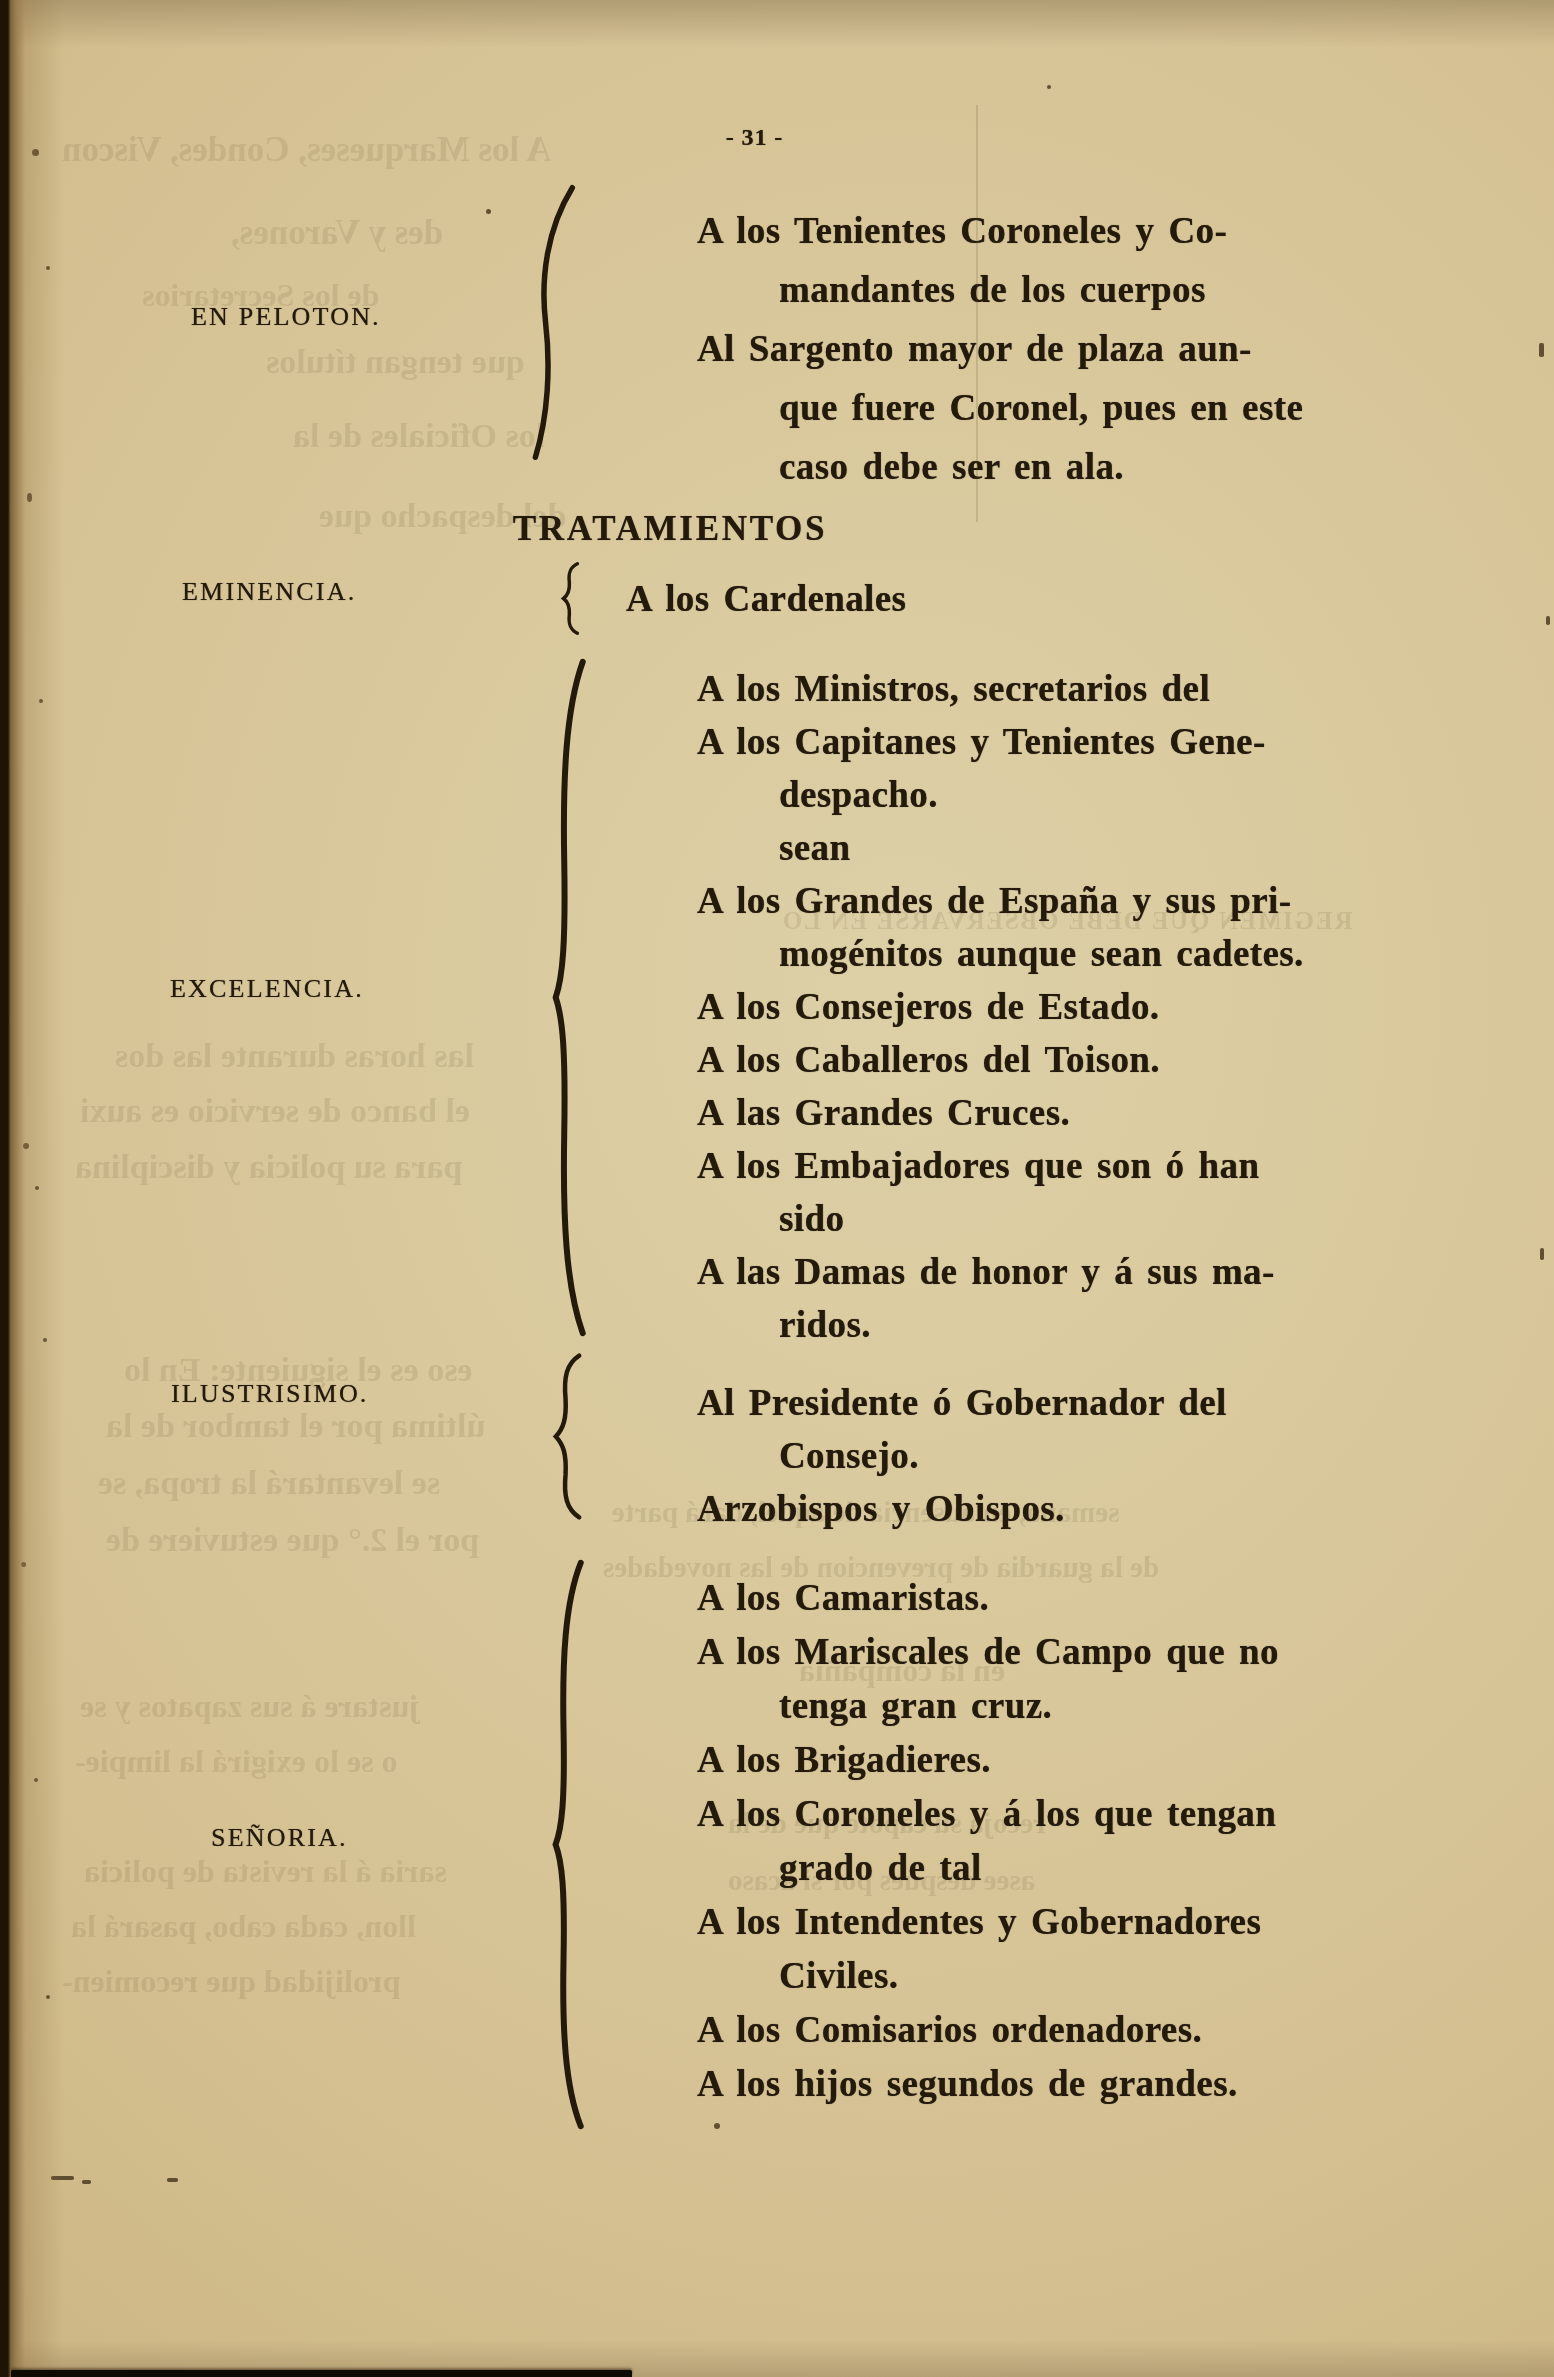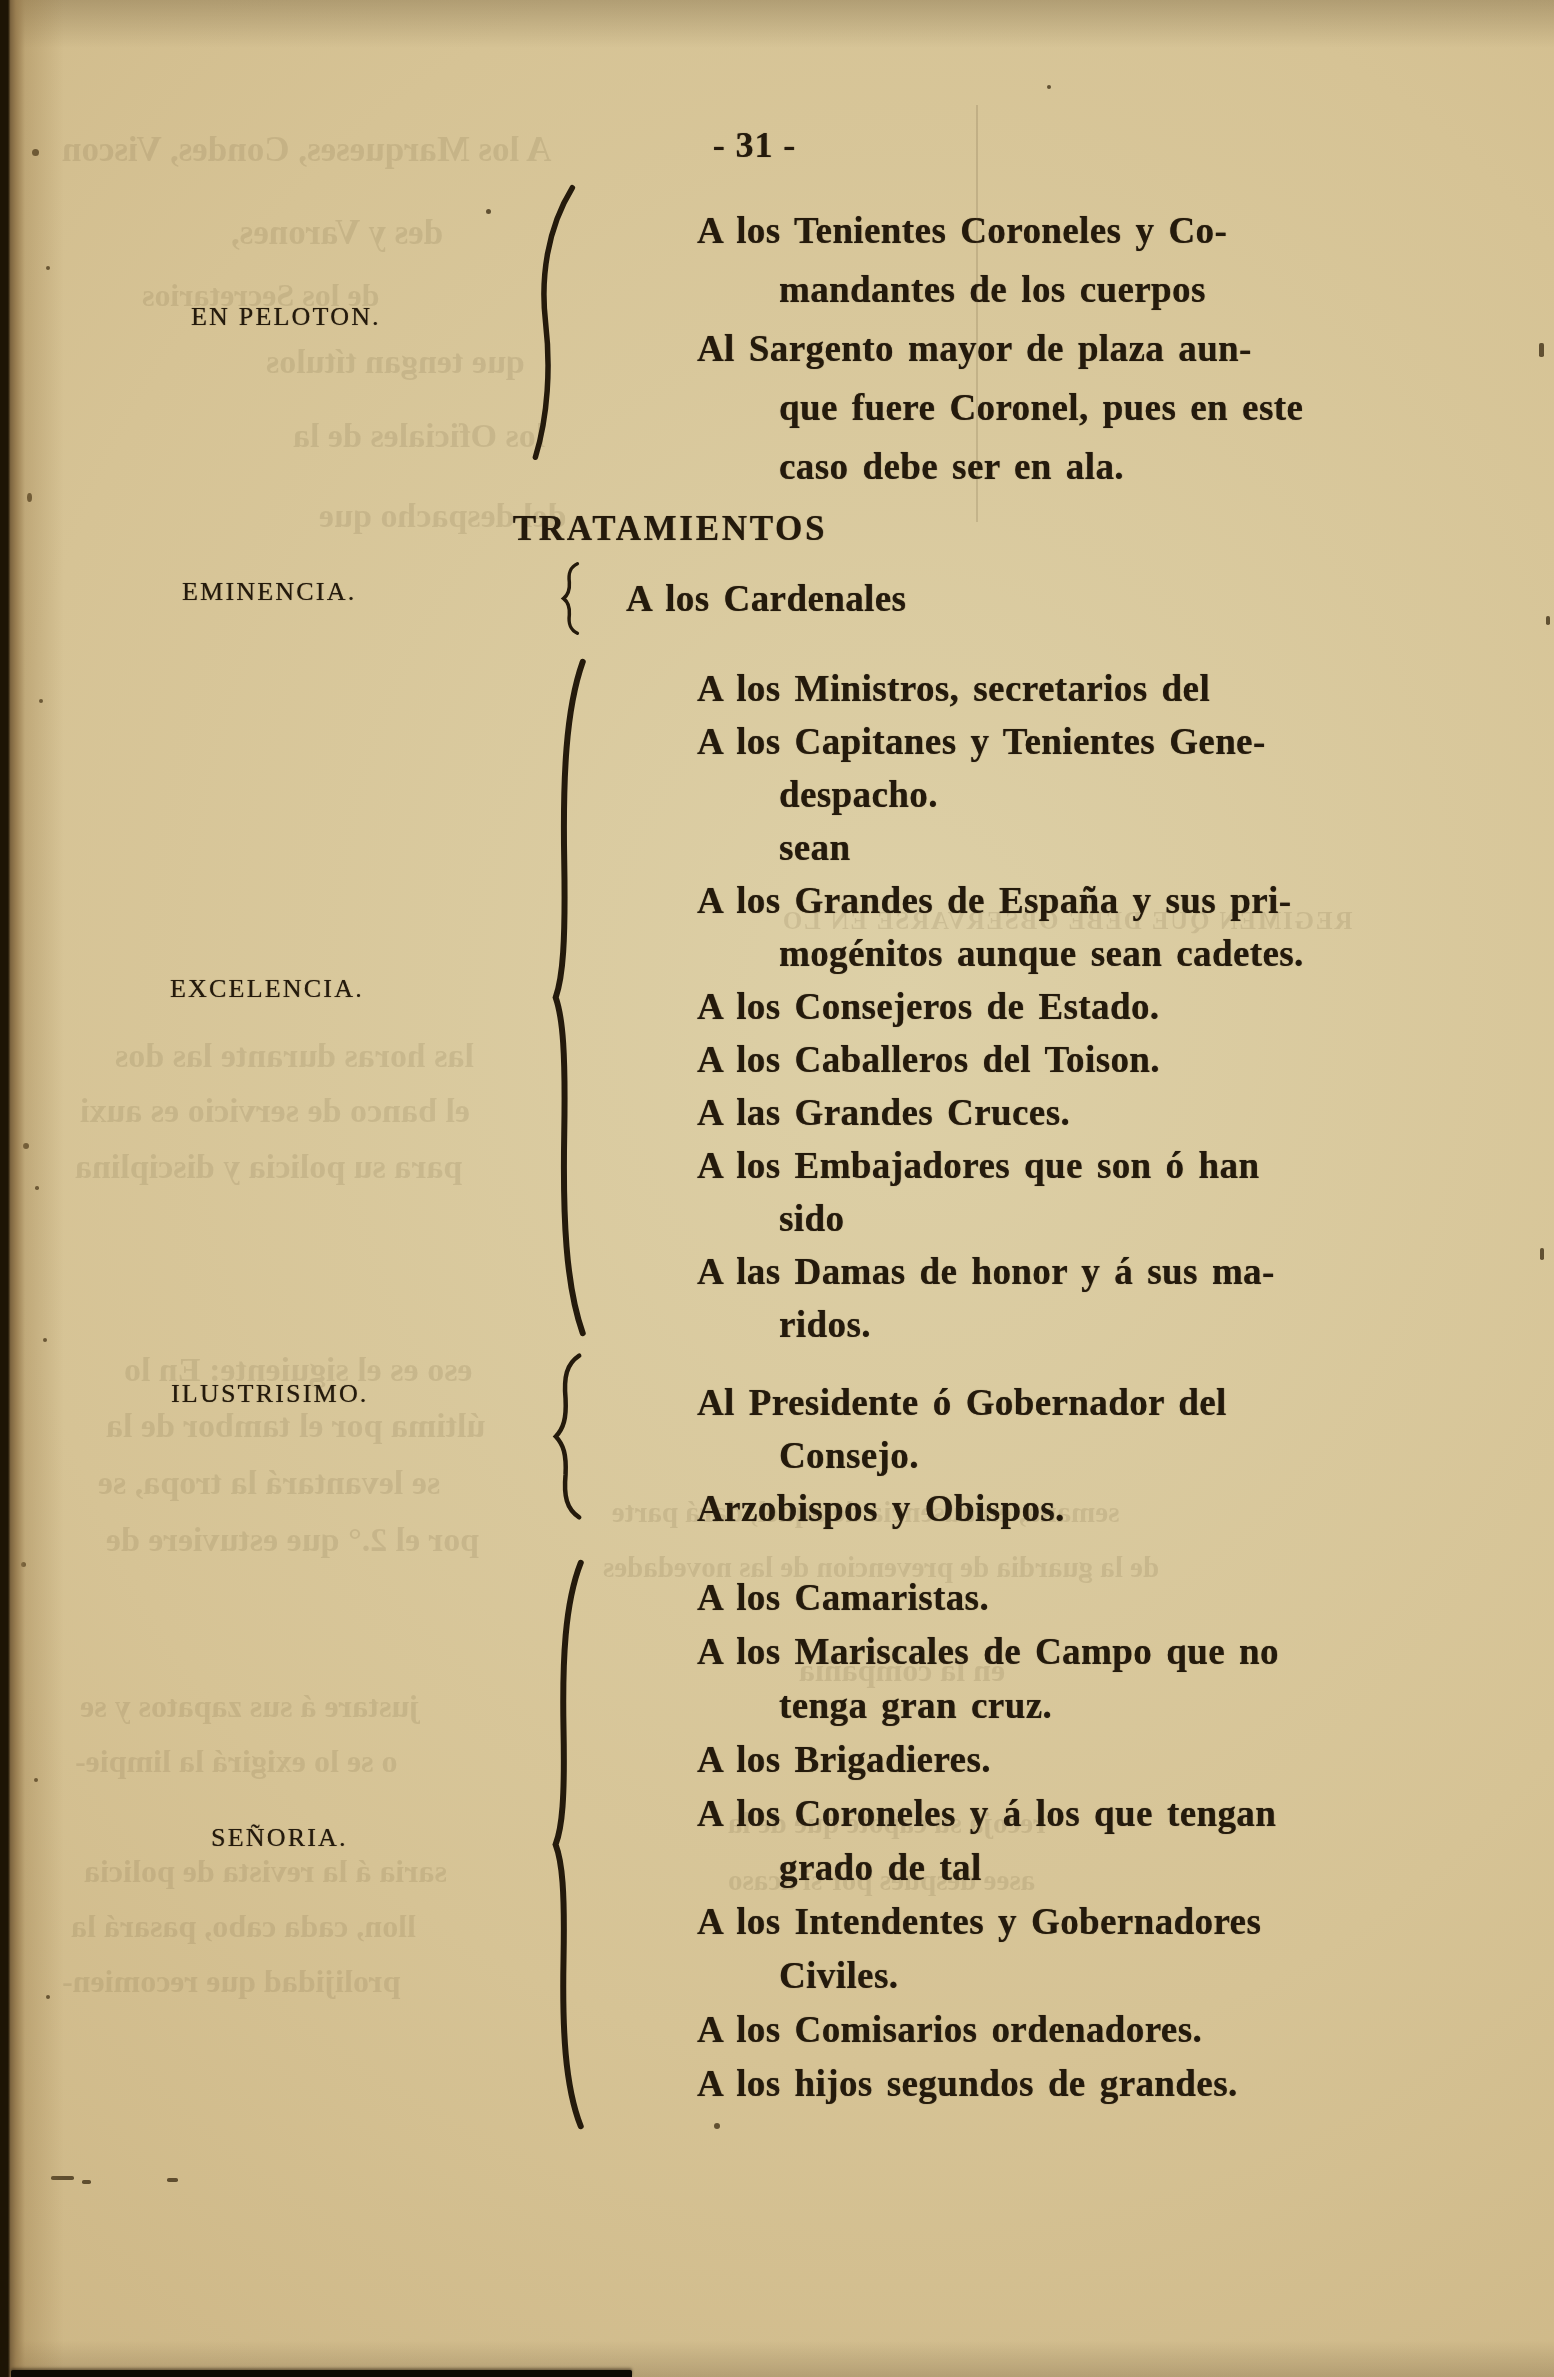--- a/index.html
+++ b/index.html
@@ -16,21 +16,21 @@
     background:linear-gradient(180deg,rgba(70,50,20,.26),rgba(70,50,20,0));}
   .edge-bottom{position:absolute;left:0;bottom:0;right:0;height:37px;
     background:linear-gradient(0deg,rgba(60,40,15,.20),rgba(60,40,15,0));}
   .band-bottom{position:absolute;left:10.6px;bottom:0;width:621px;height:7px;background:#0e0a04;
     border-radius:1.8px 1.8px 0 0;box-shadow:0 -1.8px 2.7px rgba(20,12,2,.45);}
   .fold-line{position:absolute;left:976px;top:105px;width:1.8px;height:417px;background:rgba(90,70,40,.17);}
 
   
   .ink{text-shadow:0 0 0.9px rgba(30,20,8,.6), 0.4px 0.4px 0 rgba(30,20,8,.22);}
   .pagenum{position:absolute;left:666px;top:124px;width:177px;text-align:center;
-    font-size:36px;font-weight:700;letter-spacing:0.9px;}
+    font-size:24px;font-weight:700;letter-spacing:0.9px;}
   .heading{position:absolute;left:497px;top:509px;width:346px;text-align:center;
     font-size:35px;font-weight:700;letter-spacing:2.7px;}
   .rank-label{position:absolute;font-size:26px;font-weight:400;letter-spacing:2.2px;}
   .block{position:absolute;left:697px;width:781px;}
   .line{white-space:nowrap;font-size:37px;font-weight:700;letter-spacing:0.4px;word-spacing:4.4px;}
   .cont{margin-left:82px;}
 
   
   .brace{position:absolute;}
   .brace svg{width:100%;height:100%;overflow:visible;display:block;}

